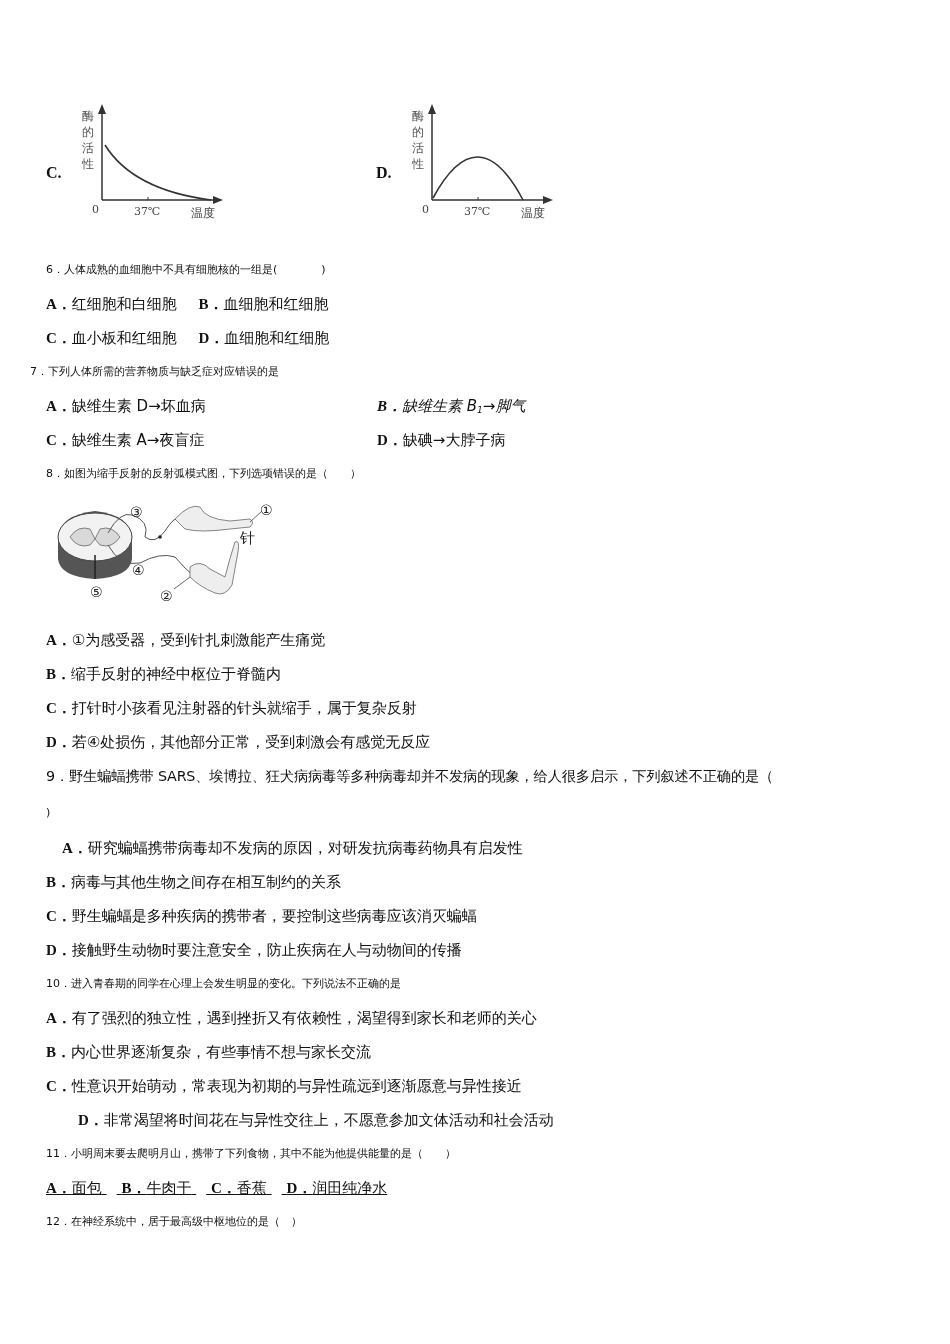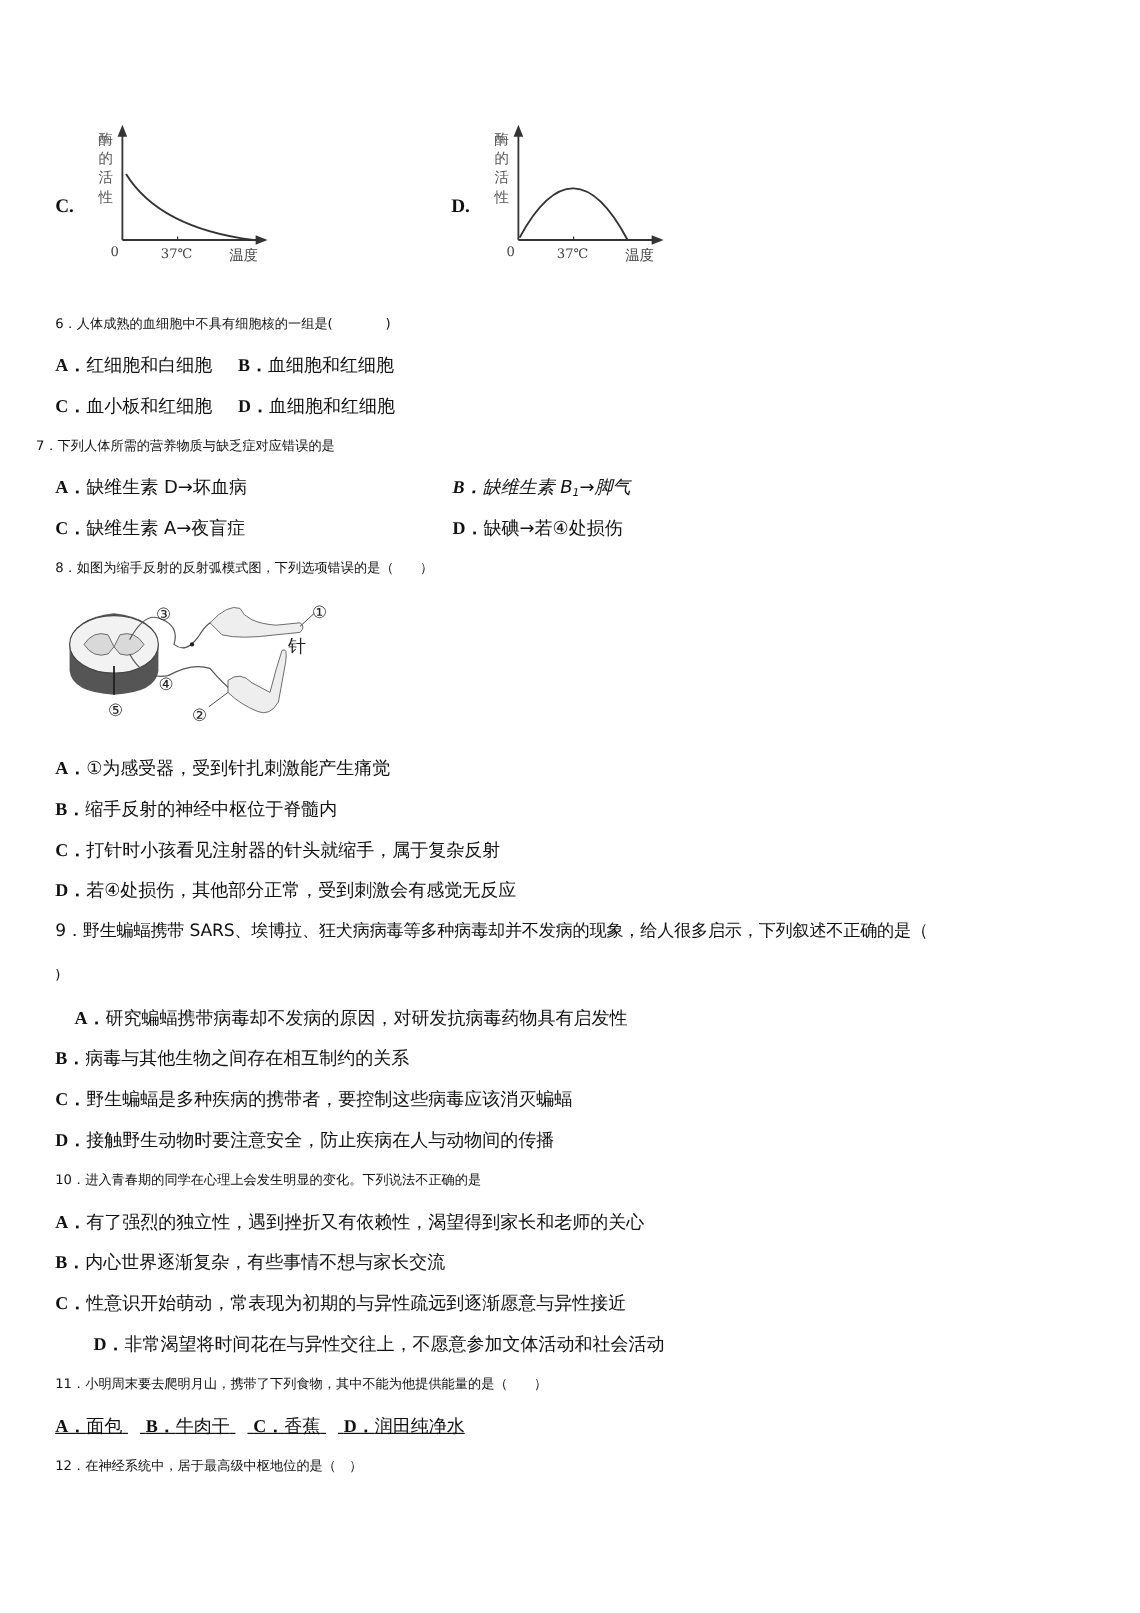--- a/index.html
+++ b/index.html
@@ -67,21 +67,21 @@
 <div class="line" style="left:46px;top:396px;">
   <span class="lbl">A．</span><span class="opt-text">缺维生素 D→坏血病</span>
 </div>
 <div class="line" style="left:377px;top:396px;font-style:italic;">
   <span class="lbl">B．</span><span class="opt-text">缺维生素 B</span><span class="sub opt-text">1</span><span class="opt-text">→脚气</span>
 </div>
 <div class="line" style="left:46px;top:430px;">
   <span class="lbl">C．</span><span class="opt-text">缺维生素 A→夜盲症</span>
 </div>
 <div class="line" style="left:377px;top:430px;">
-  <span class="lbl">D．</span><span class="opt-text">缺碘→若④处损伤</span>
+  <span class="lbl">D．</span><span class="opt-text">缺碘→大脖子病</span>
 </div>
 
 <div class="line q" style="left:46px;top:464px;">8．如图为缩手反射的反射弧模式图，下列选项错误的是（　　）</div>
 
 <svg class="fig" style="left:50px;top:497px;" width="240" height="115">
 
   <g>
     <path d="M8,40 Q10,18 45,14 Q80,18 82,40 L82,62 Q80,80 45,82 Q10,80 8,62 Z" fill="#555"></path>
     <ellipse cx="45" cy="40" rx="37" ry="24" fill="#f2f2f2" stroke="#444" stroke-width="1"></ellipse>
     <path d="M20,40 Q28,28 40,32 L45,42 L50,32 Q62,28 70,40 Q62,52 50,48 L45,42 L40,48 Q28,52 20,40 Z" fill="#d9d9d9" stroke="#666" stroke-width="0.8"></path>

